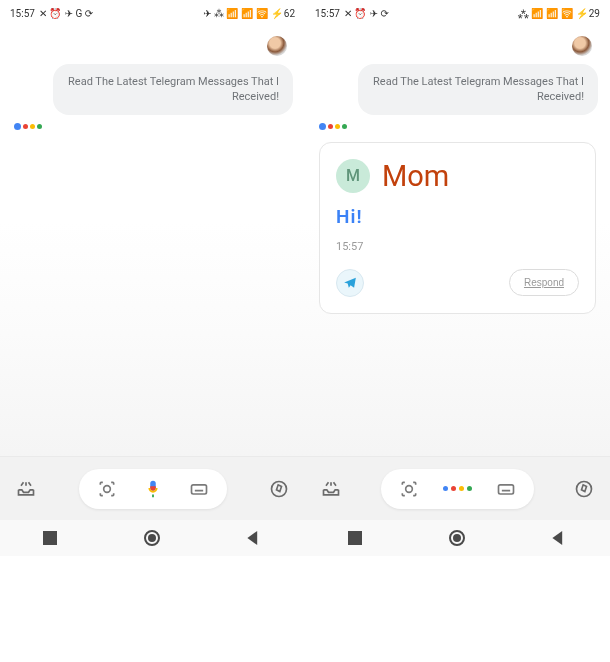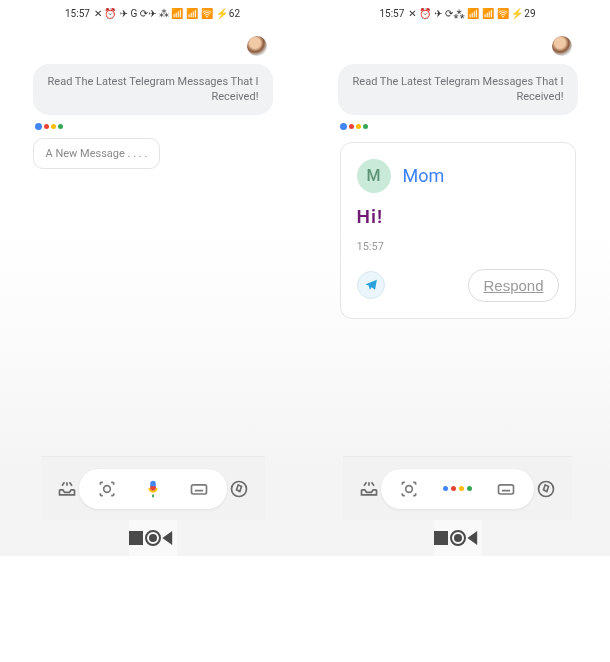--- a/index.html
+++ b/index.html
@@ -1,40 +1,40 @@
 <!DOCTYPE html>
 <html><head>
 <meta charset="utf-8">
 <style>
 * { margin: 0; padding: 0; box-sizing: border-box; }
 body { font-family: -apple-system, Roboto, Arial, sans-serif; background: #fff; width: 610px; height: 662px; display: flex; overflow: hidden; }
-.screen { width: 305px; height: 556px; display: flex; flex-direction: column; background: linear-gradient(to bottom, #ffffff 0%, #ffffff 40%, #fbfbfb 60%, #f4f4f4 85%); position: relative; align-items: center; }
+.screen { width: 305px; height: 556px; display: flex; flex-direction: column; background: linear-gradient(to bottom, #ffffff 0%, #ffffff 40%, #fbfbfb 60%, #f4f4f4 85%); position: relative; }
 .status-bar { height: 26px; display: flex; align-items: center; justify-content: space-between; padding: 0 10px; font-size: 10px; color: #333; }
 .status-left { display: flex; gap: 4px; align-items: center; }
 .status-right { display: flex; gap: 3px; align-items: center; }
 .chat-area { flex: 1; padding: 10px 12px; display: flex; flex-direction: column; gap: 8px; }
 .avatar-row { display: flex; justify-content: flex-end; padding-right: 6px; }
 .avatar { width: 20px; height: 20px; border-radius: 50%; background: radial-gradient(circle at 40% 35%, #f0c9a6 30%, #8b5a3c 50%, #d6d6d6 70%); }
 .user-bubble { align-self: flex-end; background: #f1f2f3; color: #707478; border-radius: 16px; padding: 10px 14px; font-size: 11px; max-width: 240px; text-align: right; line-height: 1.4; }
 .assistant-icon { display: flex; align-items: center; gap: 2px; padding-left: 2px; }
 .dot { width: 5px; height: 5px; border-radius: 50%; }
 .dot.blue { background: #4285f4; width: 7px; height: 7px; }
 .dot.red { background: #ea4335; }
 .dot.yellow { background: #fbbc05; }
 .dot.green { background: #34a853; }
 .assistant-bubble { align-self: flex-start; background: #fff; border: 1px solid #e4e4e4; color: #8a8a8a; border-radius: 10px; padding: 8px 12px; font-size: 11px; max-width: 160px; }
 .card { background: #fff; border: 1px solid #e6e6e6; border-radius: 12px; padding: 16px; margin: 4px 2px; display: flex; flex-direction: column; gap: 12px; }
 .card-header { display: flex; align-items: center; gap: 12px; }
 .card-avatar { width: 34px; height: 34px; border-radius: 50%; background: #c9ead9; color: #5f9479; display: flex; align-items: center; justify-content: center; font-size: 16px; font-weight: 500; }
-.card-name { font-size: 18px; color: #3b82f6; }
-.card-body { font-size: 19px; color: #701a75; font-weight: 600; letter-spacing: 1px; }
+.card-name { font-size: 29px; color: #c2410c; }
+.card-body { font-size: 19px; color: #3b82f6; font-weight: 600; letter-spacing: 1px; }
 .card-time { font-size: 11px; color: #9a9a9a; }
 .card-footer { display: flex; justify-content: space-between; align-items: center; margin-top: 4px; }
 .telegram-btn { width: 28px; height: 28px; border-radius: 50%; border: 1px solid #d8e8f0; background: #eaf6fb; display: flex; align-items: center; justify-content: center; }
-.respond-btn { border: 1px solid #dcdcdc; background: #fff; color: #9a9a9a; border-radius: 16px; padding: 7px 14px; font-size: 15px; text-decoration: underline; }
+.respond-btn { border: 1px solid #dcdcdc; background: #fff; color: #9a9a9a; border-radius: 16px; padding: 7px 14px; font-size: 10px; text-decoration: underline; }
 .bottom-bar { height: 64px; display: flex; align-items: center; justify-content: space-between; padding: 0 14px; background: #f2f2f2; border-top: 1px solid #eaeaea; }
 .icon-btn { width: 24px; height: 24px; display: flex; align-items: center; justify-content: center; color: #6b6b6b; }
 .pill { display: flex; align-items: center; justify-content: space-between; background: #fff; border-radius: 28px; padding: 8px 16px; gap: 22px; box-shadow: 0 1px 3px rgba(0,0,0,0.08); }
 .pill .icon-btn { color: #7a7a7a; }
 .mic-btn svg { display: block; }
 .google-dots { display: flex; gap: 3px; align-items: center; }
 .google-dots .d { width: 5px; height: 5px; border-radius: 50%; }
 .nav-bar { height: 36px; display: flex; align-items: center; justify-content: space-around; background: #f9f9f9; }
 .nav-btn { width: 16px; height: 16px; color: #4a4a4a; }
 </style>
@@ -54,21 +54,20 @@
     <div class="avatar-row">
         <div class="avatar"></div>
       </div>
     <div class="user-bubble">Read The Latest Telegram Messages That I Received!</div>
     <div class="assistant-icon">
       <div class="dot blue"></div>
         <div class="dot red"></div>
         <div class="dot yellow"></div>
         <div class="dot green"></div>
     </div>
-    <div class="assistant-bubble">A New Message . . . .</div>
   </div>
 
   <div class="bottom-bar">
     <div class="icon-btn">
       <svg width="20" height="20" viewBox="0 0 24 24" fill="none" stroke="currentColor" stroke-width="2">
           <path d="M3 13h4l2 3h6l2-3h4"></path>
           <path d="M3 13v6h18v-6"></path>
           <path d="M6 8l3-4M18 8l-3-4M12 4v4"></path>
         </svg>
     </div>

